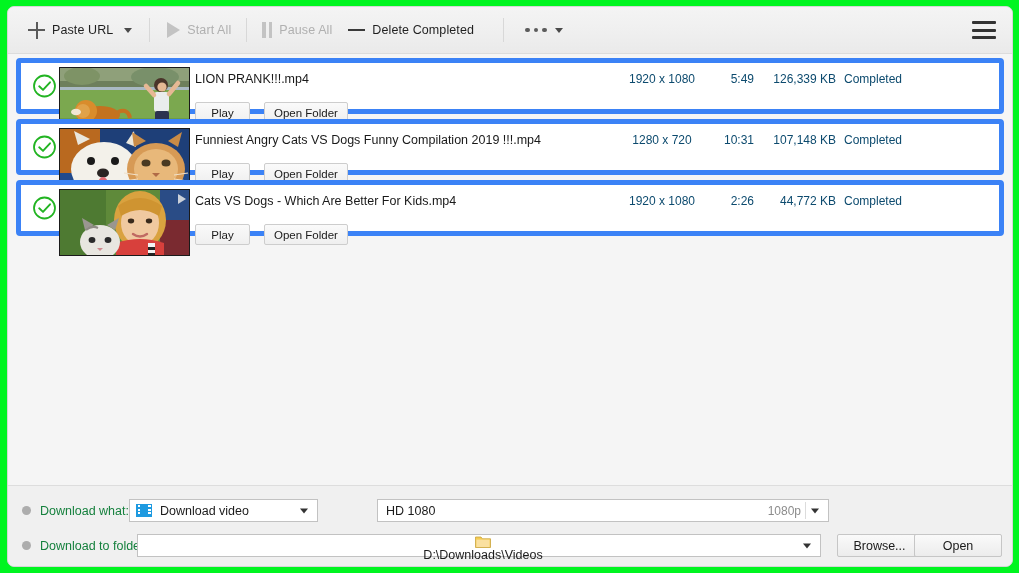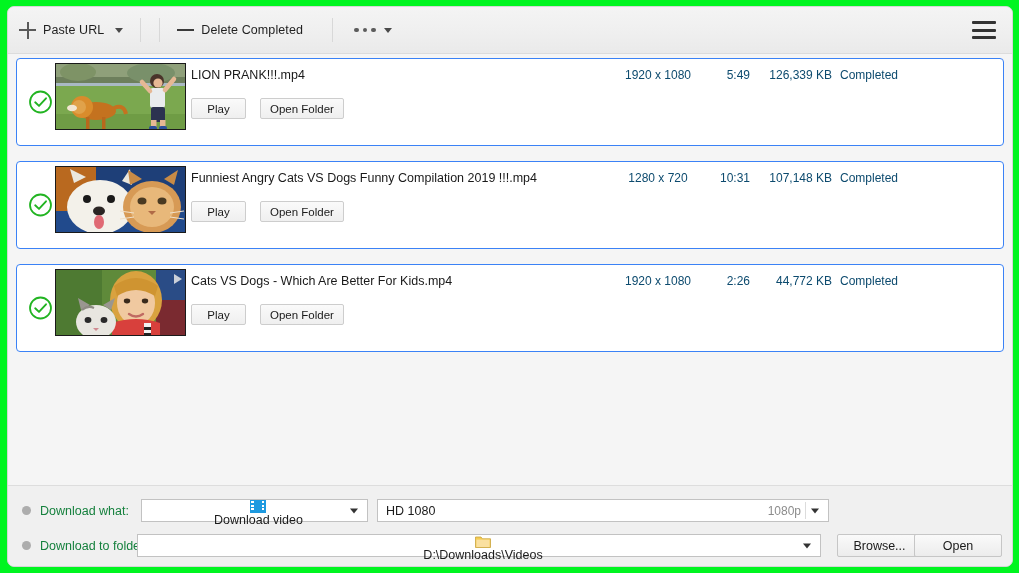--- a/index.html
+++ b/index.html
@@ -29,21 +29,21 @@
   }
 
   
   #toolbar {
     height: 47px;
     background: linear-gradient(to bottom, #f4f4f4 0%, #efefef 55%, #eaeaea 100%);
     border-bottom: 1px solid #dcdcdc;
     display: flex;
     align-items: center;
     flex: 0 0 auto;
-    padding-left: 4px;
+    padding-left: 13px;
     position: relative;
   }
   .tb-btn {
     display: flex; align-items: center;
     height: 30px;
     padding: 0 7px;
     font-size: 12.5px;
     color: #1f1f1f;
     white-space: nowrap;
     border-radius: 3px;
@@ -115,25 +115,25 @@
   
   #list {
     flex: 1 1 auto;
     background: #f5f5f5;
     padding: 4px 8px 0 8px;
     overflow: hidden;
     position: relative;
   }
   .row {
     position: relative;
-    height: 88px;
+    height: 56px;
     background: #ffffff;
-    border: 1px solid #3b82f6;
+    border: 5px solid #3b82f6;
     border-radius: 4px;
-    margin-bottom: 15px;
+    margin-bottom: 5px;
   }
   .check {
     position: absolute; left: 11px; top: 50%;
     transform: translateY(-50%);
     width: 25px; height: 25px;
   }
   .thumb {
     position: absolute; left: 38px; top: 4px;
     width: 131px; height: 67px;
     border: 1px solid #1a1a1a;
@@ -190,21 +190,21 @@
     cursor: default;
   }
   .combo .cb-caret {
     position: absolute; right: 9px; top: 50%; transform: translateY(-50%);
     width: 0; height: 0;
     border-left: 4.5px solid transparent;
     border-right: 4.5px solid transparent;
     border-top: 5px solid #333;
   }
   .combo .cb-text { margin-left: 8px; }
-  #cb-what { position: absolute; left: 133px; width: 227px; flex-direction: column; }
+  #cb-what { position: absolute; left: 121px; width: 189px; }
   #cb-quality { position: absolute; left: 369px; width: 452px; }
   #cb-quality .q-right {
     position: absolute; right: 27px; font-size: 12px; color: #8c8c8c;
   }
   #cb-quality .q-sep { position: absolute; right: 22px; top: 2px; height: 17px; width: 1px; background: #dcdcdc; }
   #cb-folder { position: absolute; left: 129px; width: 684px; flex-direction: column; }
   .ico-film {
     width: 16px; height: 13px; margin-left: 6px;
     background: #1e9ae0;
     position: relative; flex: 0 0 auto;
@@ -246,23 +246,34 @@
   <div id="toolbar">
 
     <div class="tb-btn">
       <span class="ico-plus"></span>
       <span class="tb-label">Paste URL</span>
       <span class="caret"></span>
     </div>
 
     <div class="tb-sep"></div>
 
+    <div class="tb-btn disabled">
+      <span class="ico-play"></span>
+      <span class="tb-label">Start All</span>
+    </div>
 
     <div class="tb-sep" style="margin:0 8px;"></div>
 
+    <div class="tb-btn disabled">
+      <span class="ico-pause">
+            <i></i>
+            <i></i>
+          </span>
+      <span class="tb-label">Pause All</span>
+    </div>
 
     <div class="tb-btn" style="margin-left:2px;">
       <span class="ico-dash"></span>
       <span class="tb-label">Delete Completed</span>
     </div>
 
     <div class="tb-sep" style="margin:0 14px 0 22px;"></div>
 
     <div class="tb-btn">
       <span class="ico-dots">

